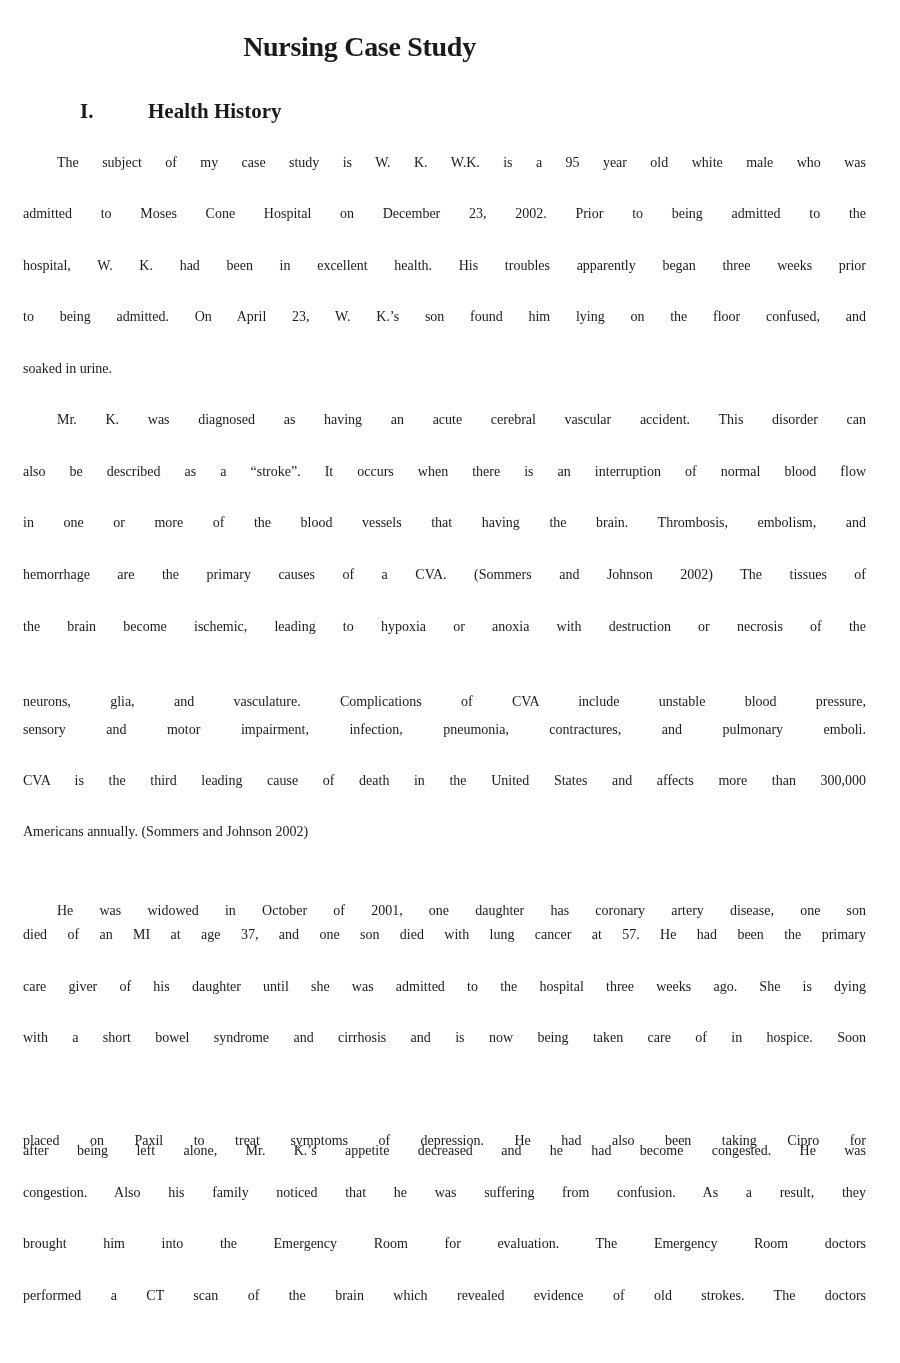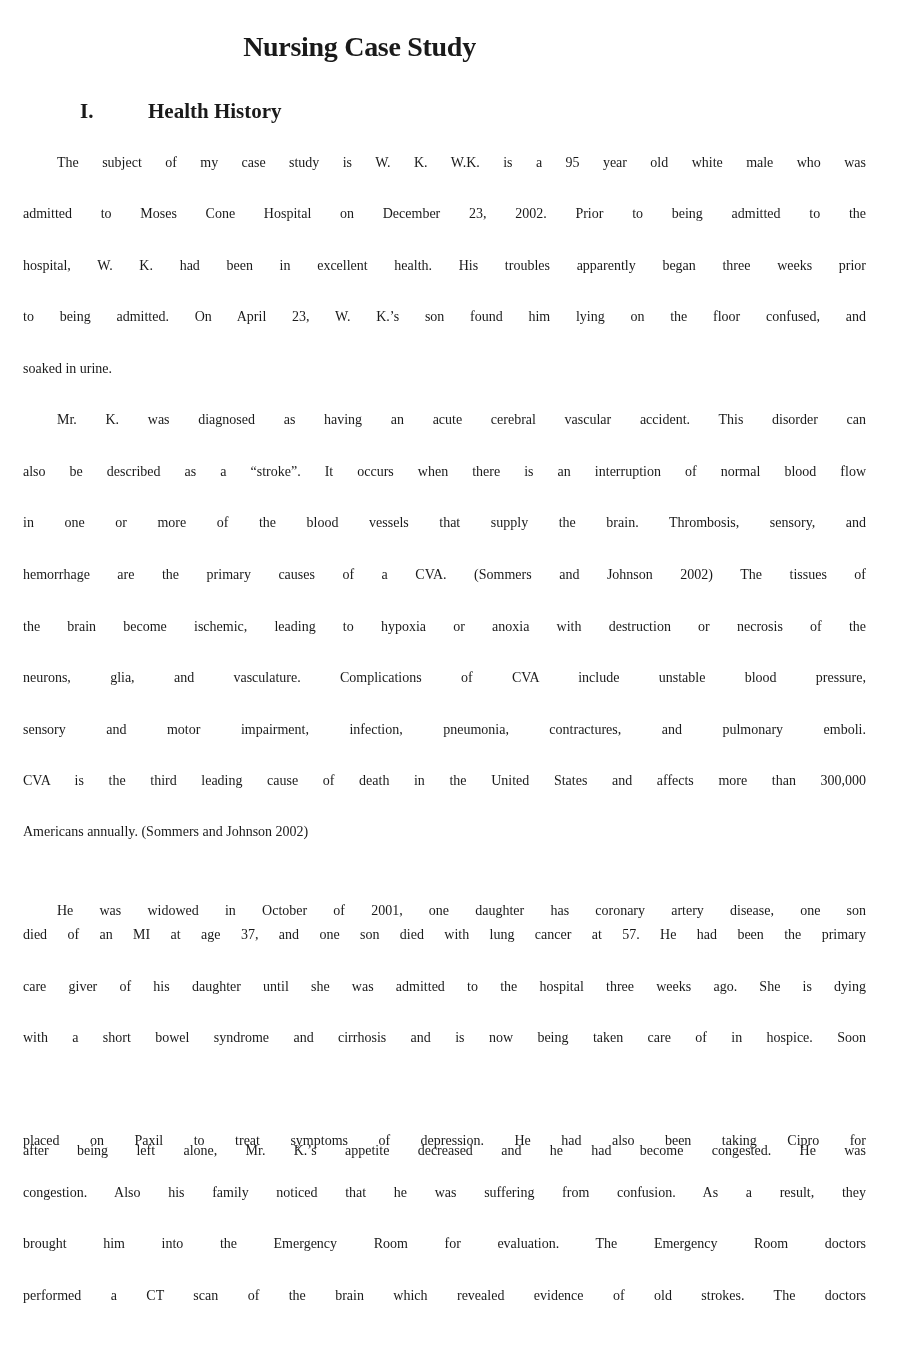--- a/index.html
+++ b/index.html
@@ -29,24 +29,24 @@
     <div class="line indent" style="top:149px">The subject of my case study is W. K. W.K. is a 95 year old white male who was</div>
     <div class="line" style="top:200px">admitted to Moses Cone Hospital on December 23, 2002. Prior to being admitted to the</div>
     <div class="line" style="top:252px">hospital, W. K. had been in excellent health. His troubles apparently began three weeks prior</div>
     <div class="line" style="top:303px">to being admitted. On April 23, W. K.’s son found him lying on the floor confused, and</div>
     <div class="line last" style="top:355px">soaked in urine.</div>
   </div>
 
   <div>
     <div class="line indent" style="top:406px">Mr. K. was diagnosed as having an acute cerebral vascular accident. This disorder can</div>
     <div class="line" style="top:458px">also be described as a “stroke”. It occurs when there is an interruption of normal blood flow</div>
-    <div class="line" style="top:509px">in one or more of the blood vessels that supply the brain. Thrombosis, sensory, and</div>
+    <div class="line" style="top:509px">in one or more of the blood vessels that having the brain. Thrombosis, embolism, and</div>
     <div class="line" style="top:561px">hemorrhage are the primary causes of a CVA. (Sommers and Johnson 2002) The tissues of</div>
     <div class="line" style="top:613px">the brain become ischemic, leading to hypoxia or anoxia with destruction or necrosis of the</div>
-    <div class="line" style="top:664px">neurons, glia, and vasculature. Complications of CVA include unstable blood pressure,</div>
+    <div class="line" style="top:688px">neurons, glia, and vasculature. Complications of CVA include unstable blood pressure,</div>
     <div class="line" style="top:716px">sensory and motor impairment, infection, pneumonia, contractures, and pulmonary emboli.</div>
     <div class="line" style="top:767px">CVA is the third leading cause of death in the United States and affects more than 300,000</div>
     <div class="line last" style="top:818px">Americans annually. (Sommers and Johnson 2002)</div>
   </div>
 
   <div>
     <div class="line indent" style="top:897px">He was widowed in October of 2001, one daughter has coronary artery disease, one son</div>
     <div class="line" style="top:921px">died of an MI at age 37, and one son died with lung cancer at 57. He had been the primary</div>
     <div class="line" style="top:973px">care giver of his daughter until she was admitted to the hospital three weeks ago. She is dying</div>
     <div class="line" style="top:1024px">with a short bowel syndrome and cirrhosis and is now being taken care of in hospice. Soon</div>

